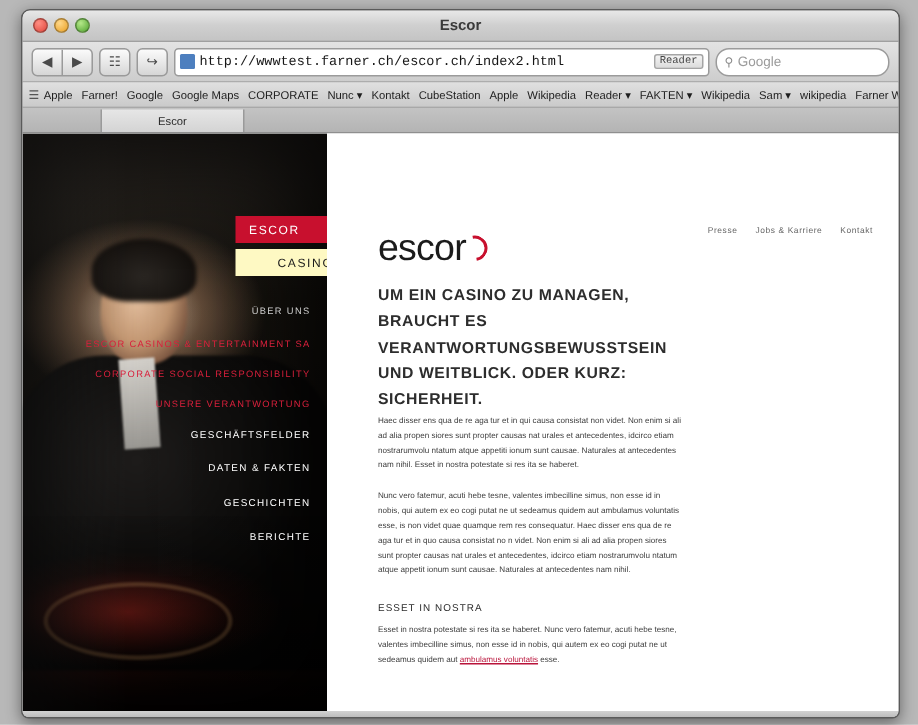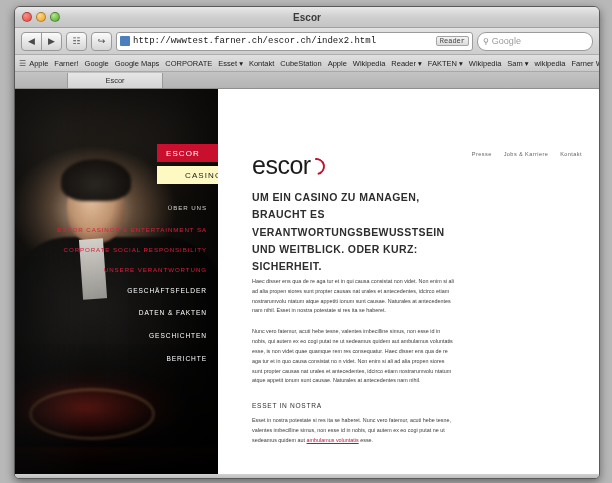--- a/index.html
+++ b/index.html
@@ -455,21 +455,21 @@
     </div>
   </div>
 
   <div class="bookmarks">
     <div class="bm-icon">☰</div>
     <div class="bm">Apple</div>
     <div class="bm">Farner!</div>
     <div class="bm">Google</div>
     <div class="bm">Google Maps</div>
     <div class="bm">CORPORATE</div>
-    <div class="bm">Esset ▾</div>
+    <div class="bm">Nunc ▾</div>
     <div class="bm">Kontakt</div>
     <div class="bm">CubeStation</div>
     <div class="bm">Apple</div>
     <div class="bm">Wikipedia</div>
     <div class="bm">Reader ▾</div>
     <div class="bm">FAKTEN ▾</div>
     <div class="bm">Wikipedia</div>
     <div class="bm">Sam ▾</div>
     <div class="bm">wikipedia</div>
     <div class="bm">Farner Webmail</div>

